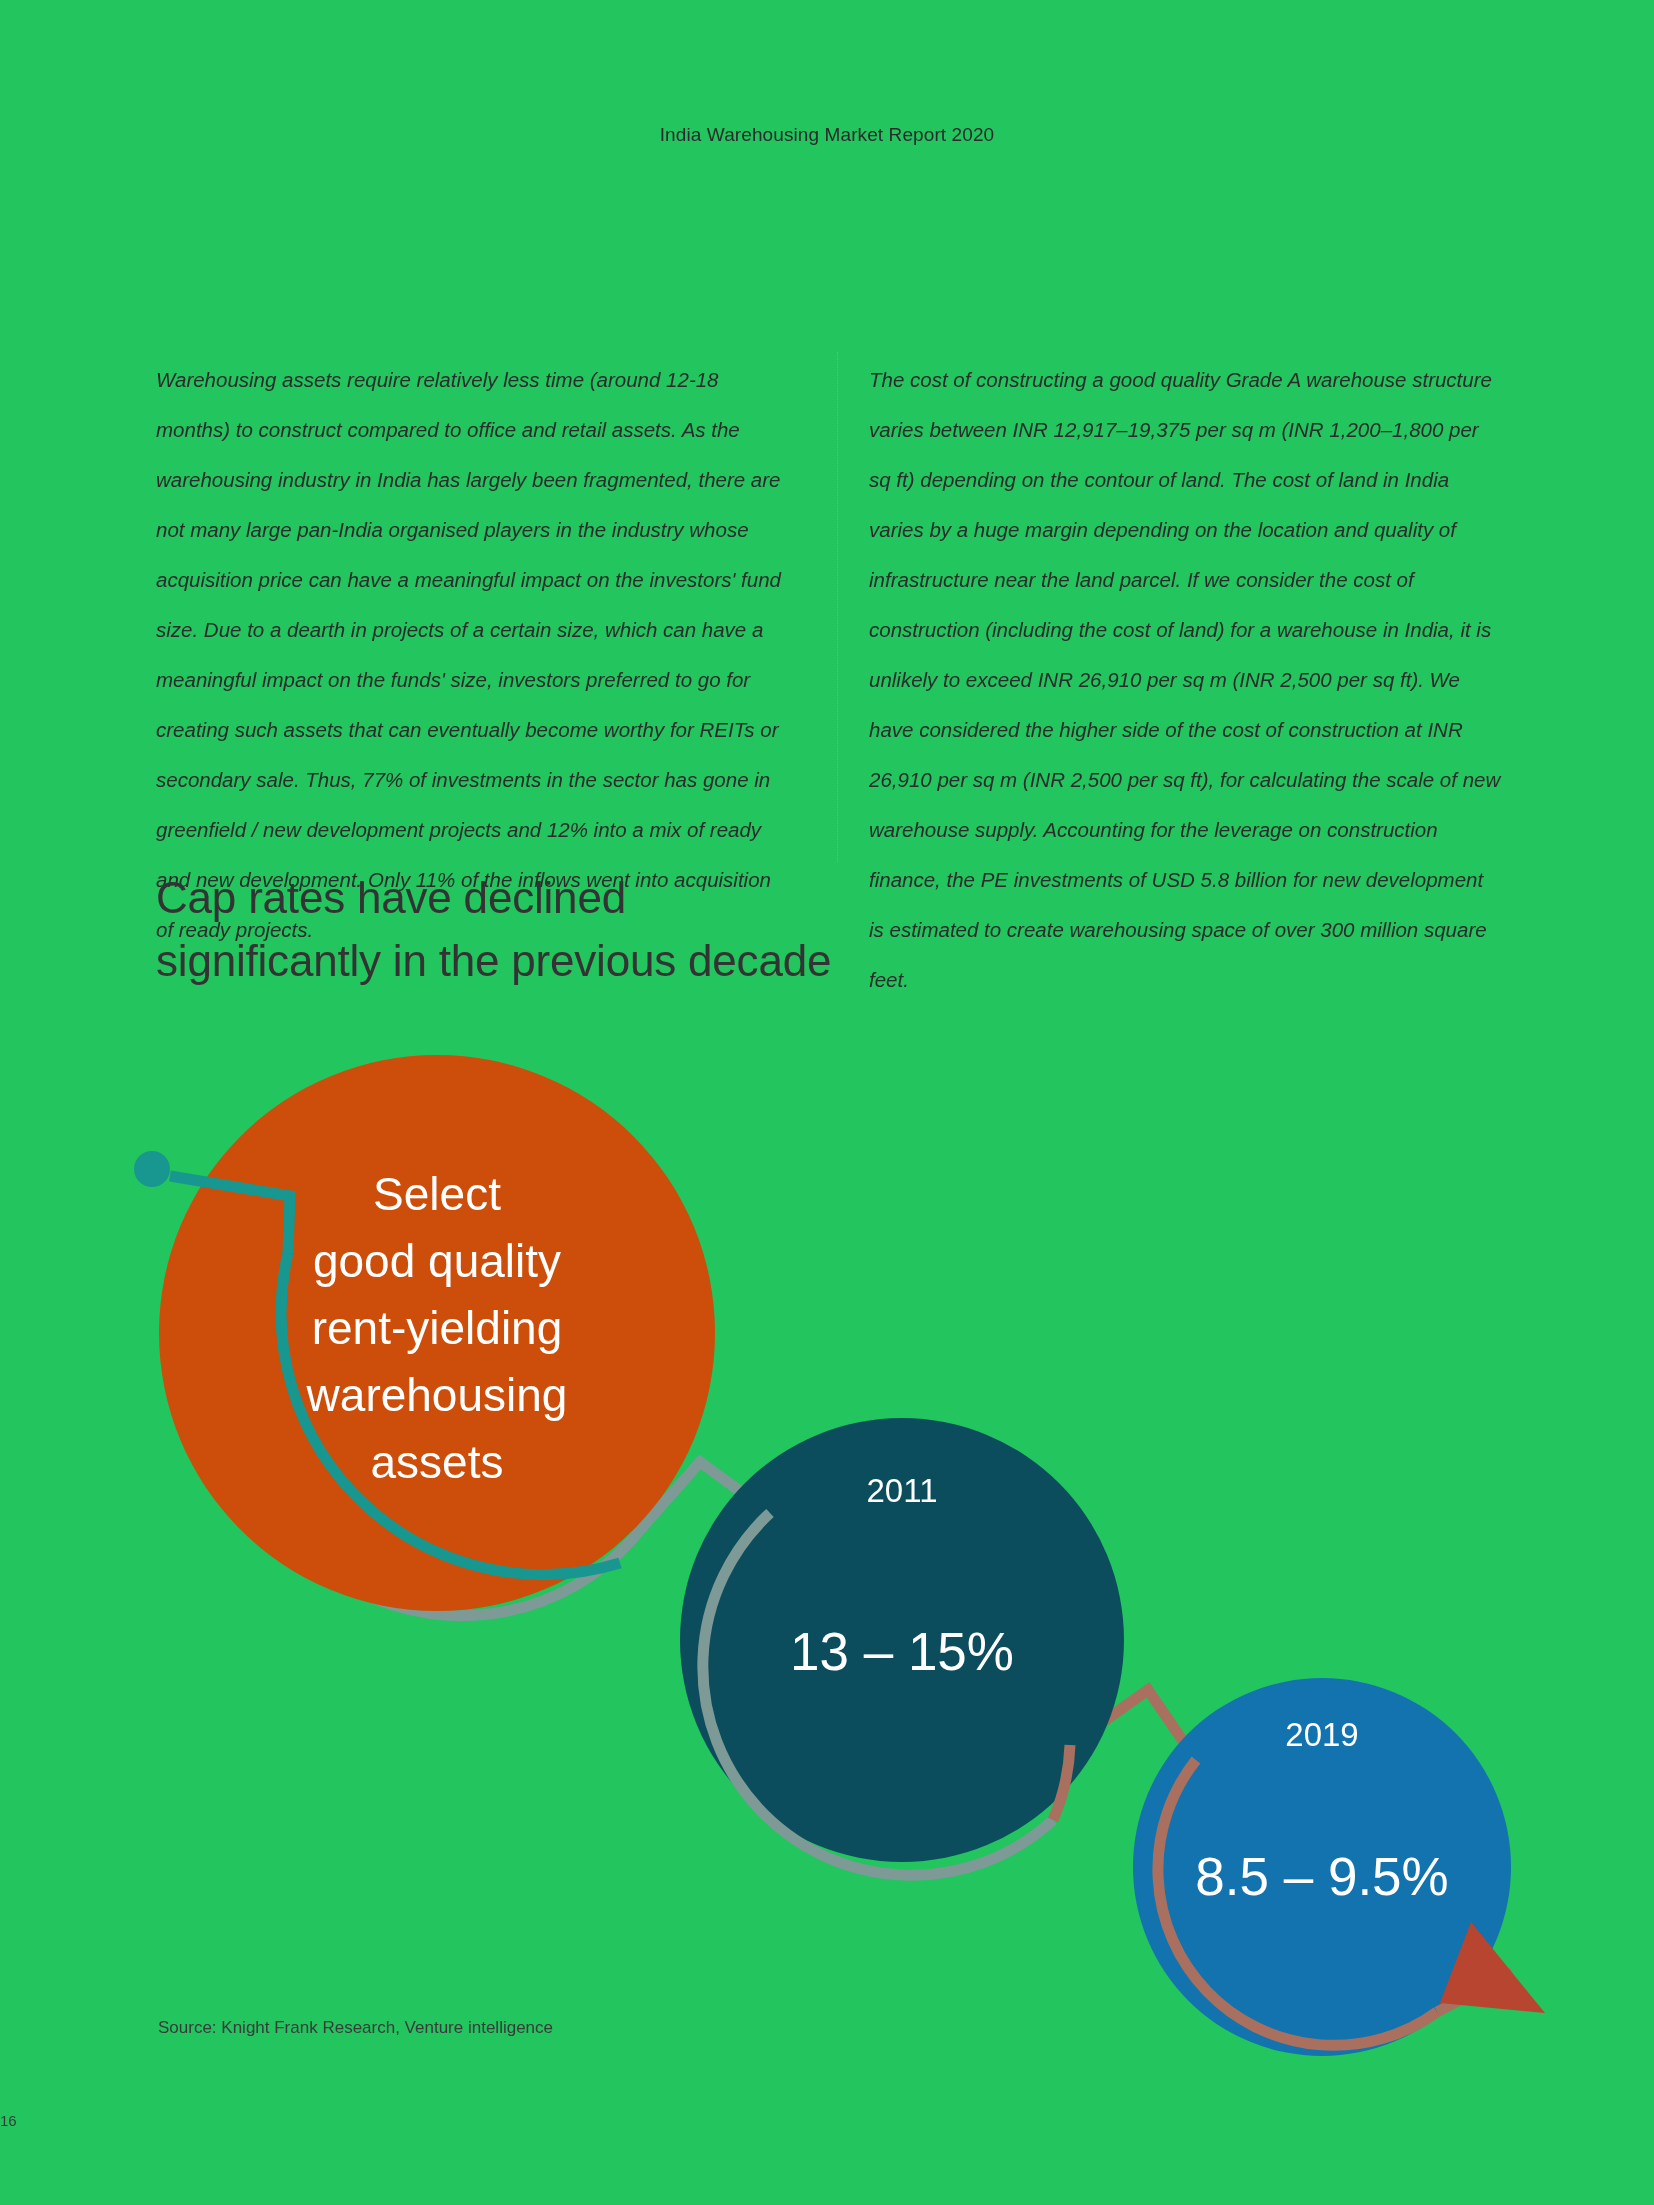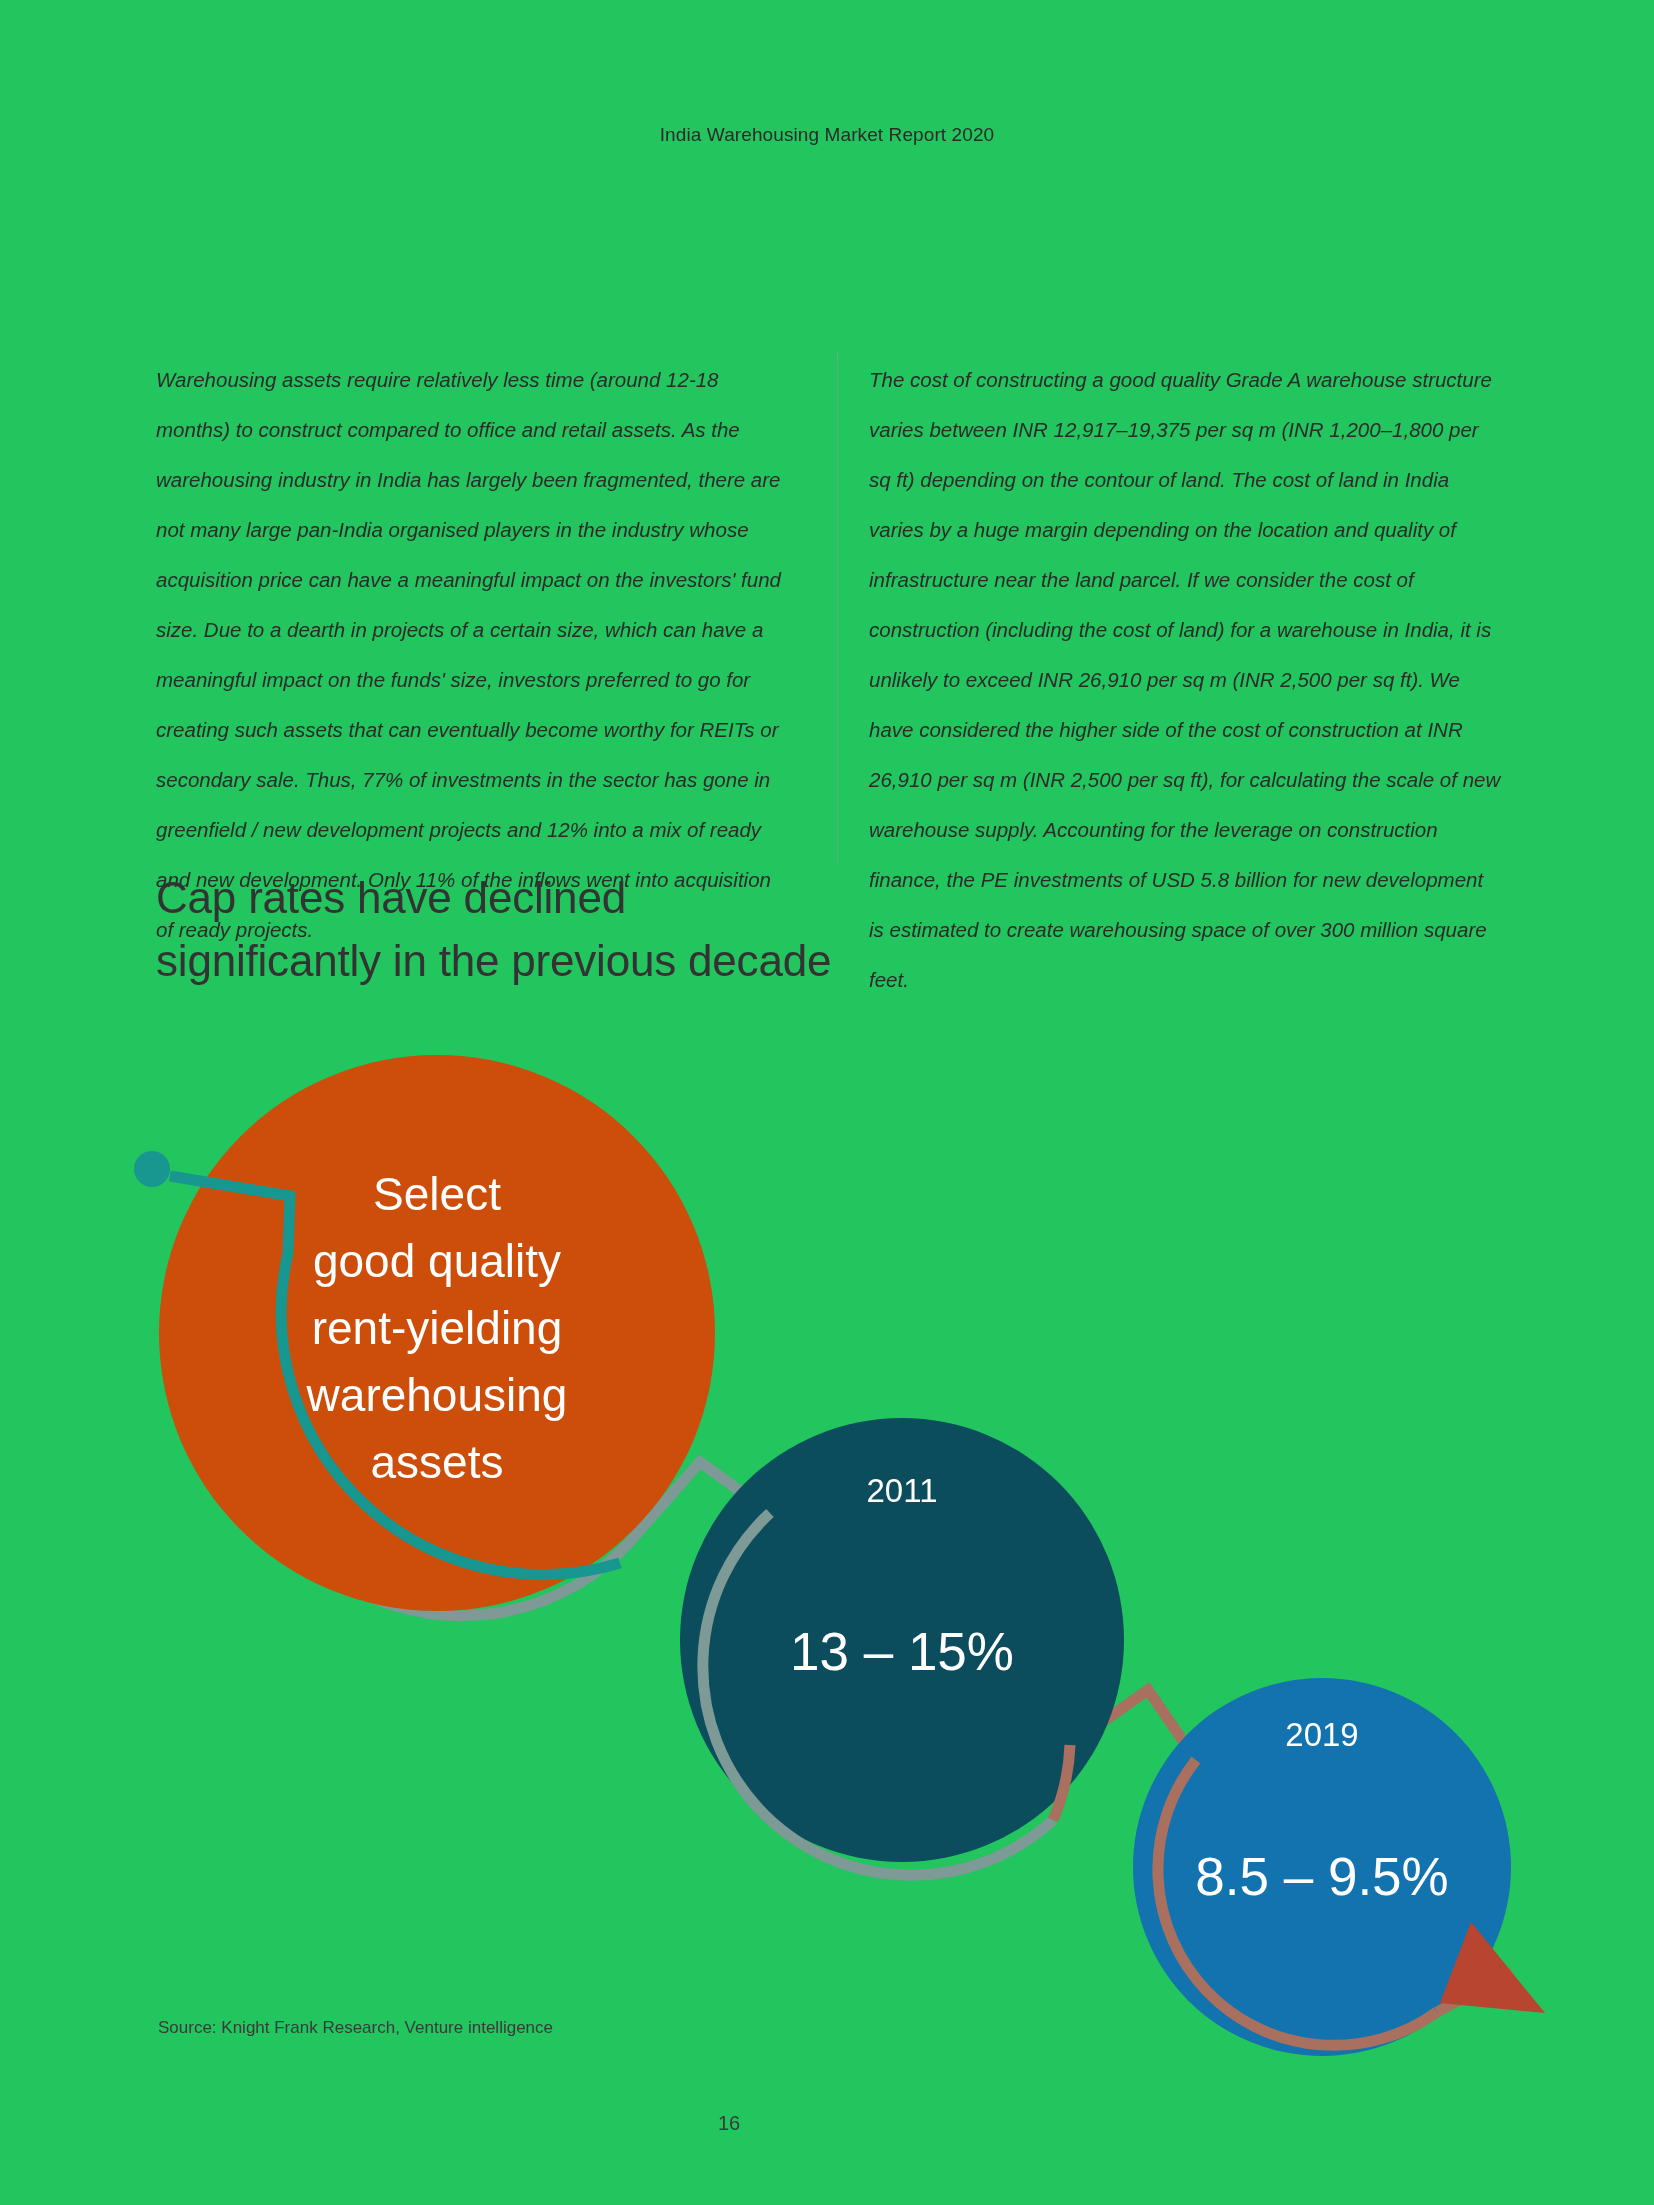--- a/index.html
+++ b/index.html
@@ -110,22 +110,22 @@
     font-size: 17px;
     color: #3a3a3a;
   }
 
   
   .folio {
     position: absolute;
     left: 0;
     top: 2112px;
     width: 1458px;
-    text-align: center;
-    font-size: 20px;
+    text-align: left;
+    font-size: 15px;
     color: #3a3a3a;
   }
 </style>
 </head>
 <body>
 
 <div class="page">
 
   <div class="running-header">India Warehousing Market Report 2020</div>
 

